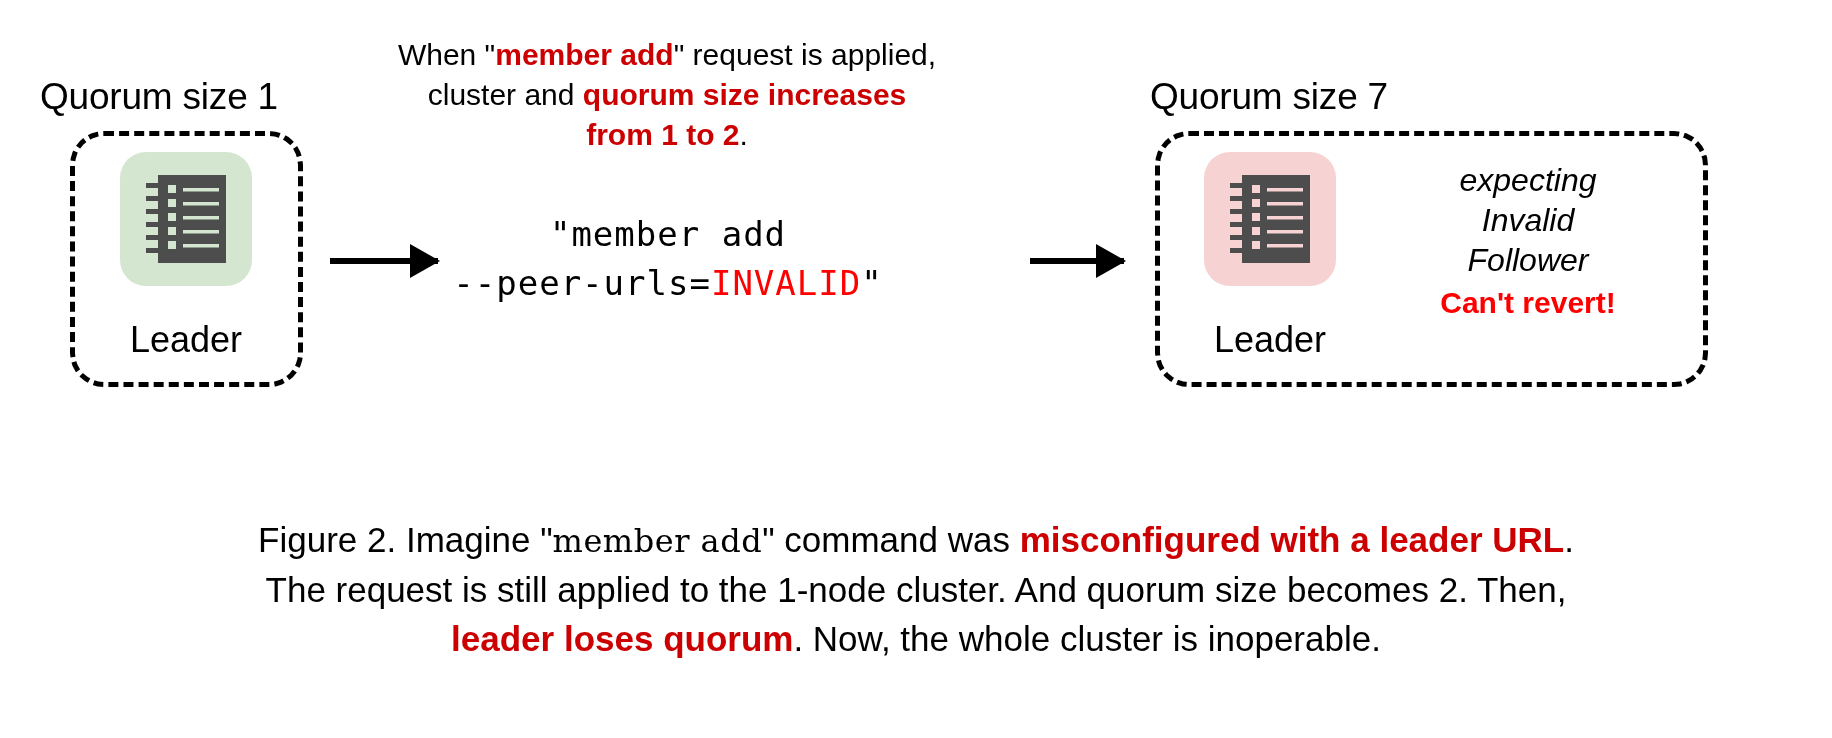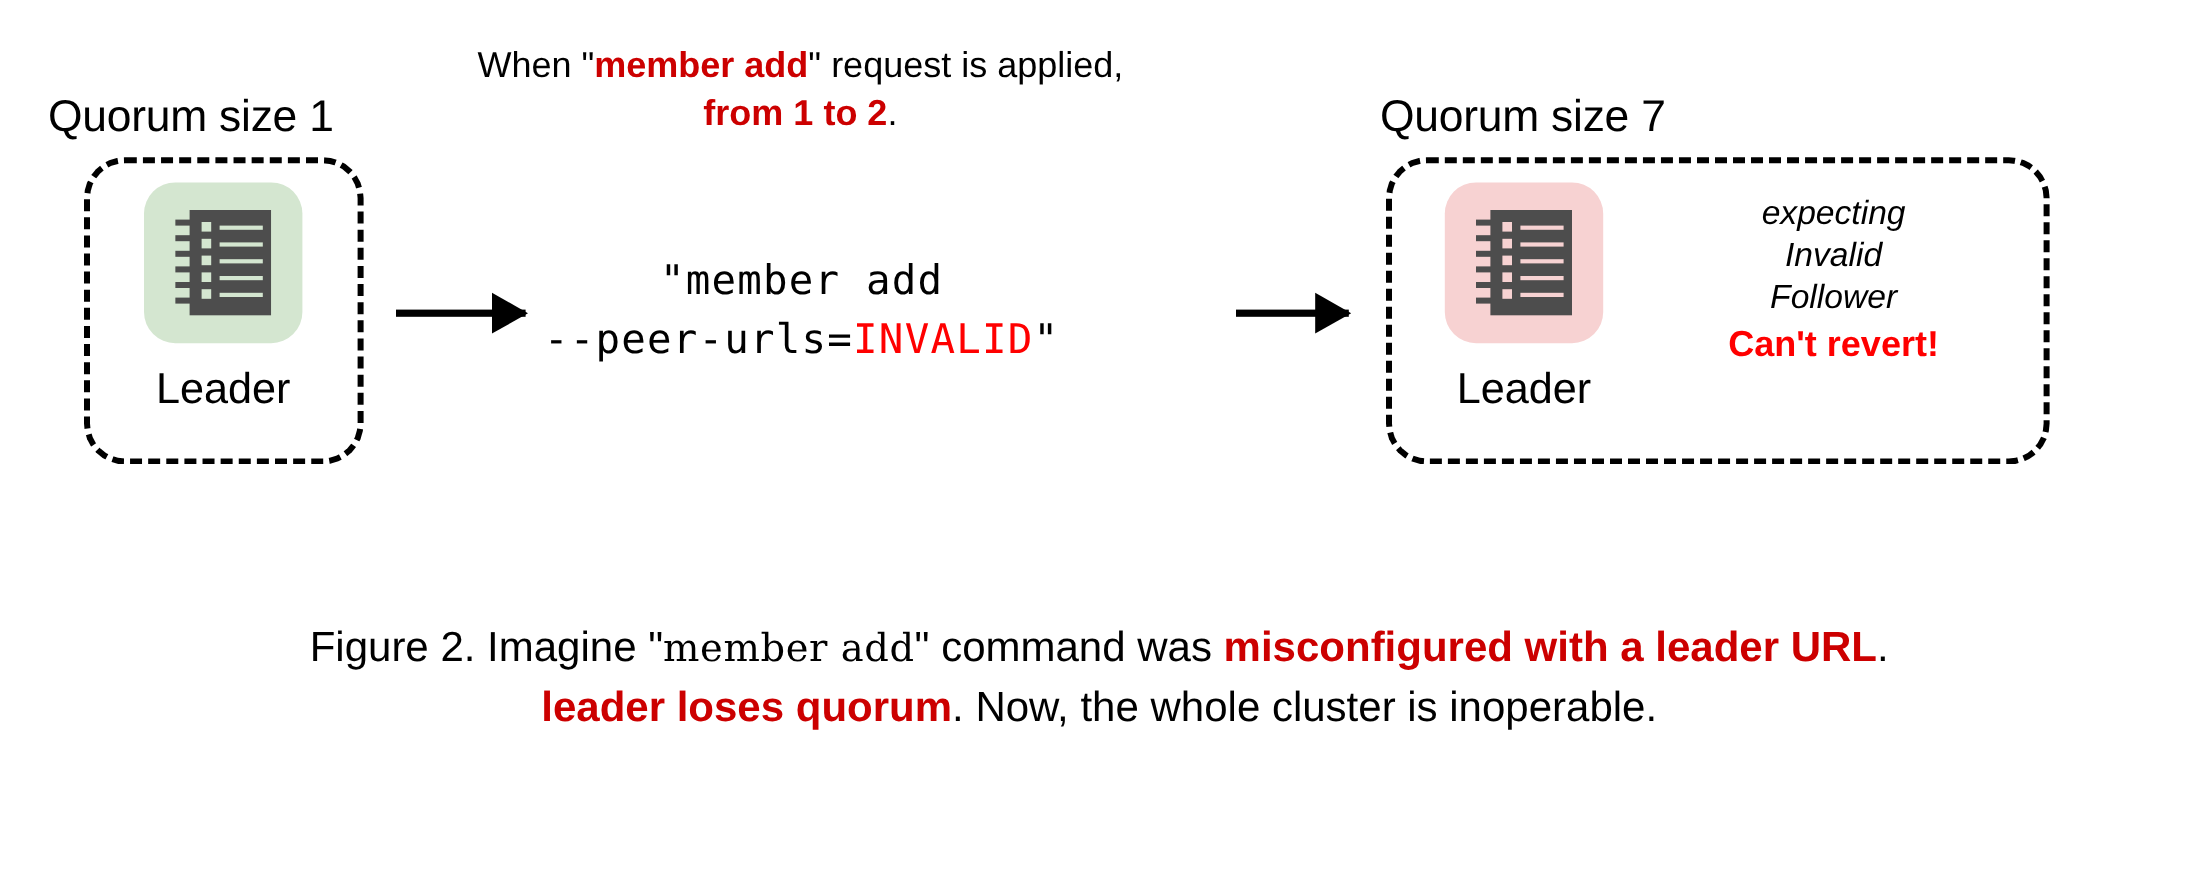--- a/index.html
+++ b/index.html
@@ -86,21 +86,21 @@
     bottom: -7px;
     height: 16px;
     border-radius: 0 0 22px 22px;
     z-index: -1;
   }
   .node-tile.green::after { background: #aebfa9; }
   .node-tile.pink::after  { background: #c99a9a; }
 
   .node-label {
     font-size: 36px;
-    margin-top: 20px;
+    margin-top: 36px;
     line-height: 1;
     white-space: nowrap;
   }
 
   
   .arrow {
     position: absolute;
     height: 6px;
     background: #000000;
   }
@@ -150,21 +150,21 @@
   
   #follower-note {
     position: absolute;
     left: 1378px;
     top: 160px;
     width: 300px;
     text-align: center;
   }
   #follower-note .line {
     font-style: italic;
-    font-size: 28px;
+    font-size: 32px;
     line-height: 1.25;
     white-space: nowrap;
   }
   #revert-warning {
     margin-top: 6px;
     font-size: 30px;
     font-weight: bold;
     color: #FF0000;
     white-space: nowrap;
   }
@@ -225,20 +225,23 @@
       </span>
     </div>
     <div class="node-label">Leader</div>
   </div>
 
   <div class="arrow" id="arrow-1"></div>
 
   <div id="annotation">
     <div>
       <span>When "</span><span class="redbold">member add</span><span>" request is applied,</span>
+    </div>
+    <div>
+      <span>cluster and </span><span class="redbold">quorum size increases</span>
     </div>
     <div>
       <span class="redbold">from 1 to 2</span><span>.</span>
     </div>
   </div>
 
   <div id="command">
     <div class="cmdline">"member add</div>
     <div class="cmdline">
       <span>--peer-urls=</span><span class="purered">INVALID</span><span>"</span>
@@ -282,18 +285,19 @@
     <div class="line">expecting</div>
     <div class="line">Invalid</div>
     <div class="line">Follower</div>
     <div id="revert-warning">Can't revert!</div>
   </div>
 
   <div id="figure-caption">
     <div>
       <span class="ital">Figure 2.</span><span> Imagine "</span><span class="mono">member add</span><span>" command was </span><span class="redbold">misconfigured with a leader URL</span><span>.</span>
     </div>
+    <div>The request is still applied to the 1-node cluster. And quorum size becomes 2. Then,</div>
     <div>
       <span class="redbold">leader loses quorum</span><span>. Now, the whole cluster is inoperable.</span>
     </div>
   </div>
 
 </div>
 
 </body></html>

